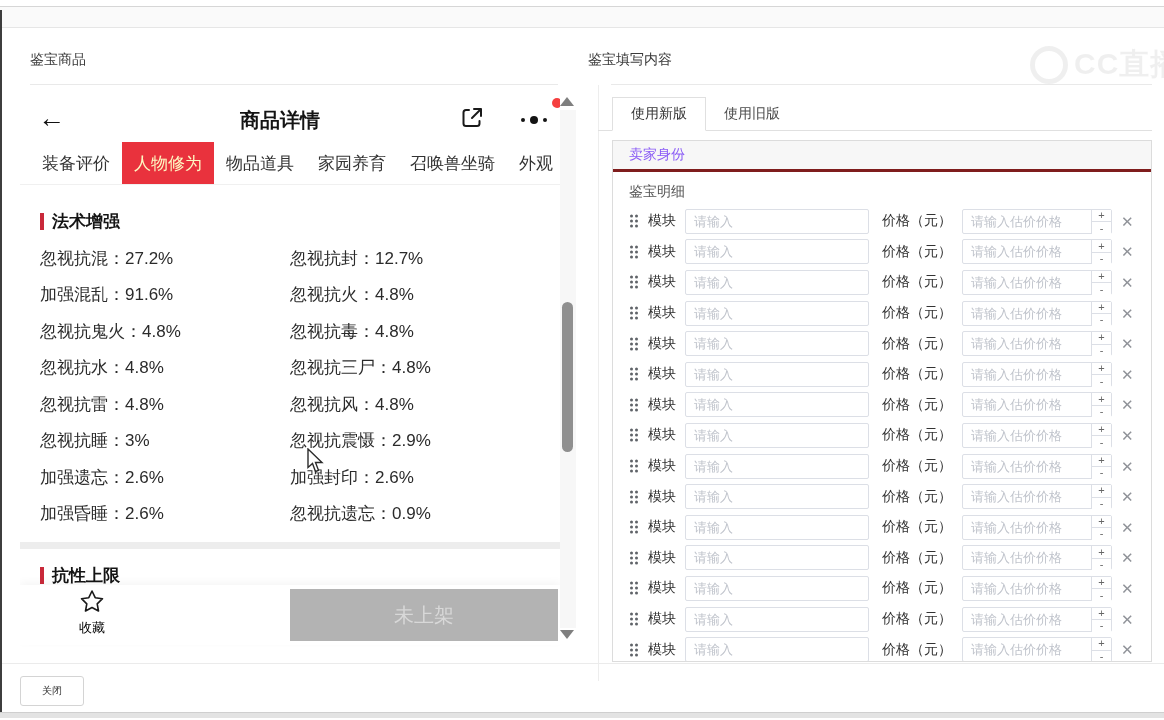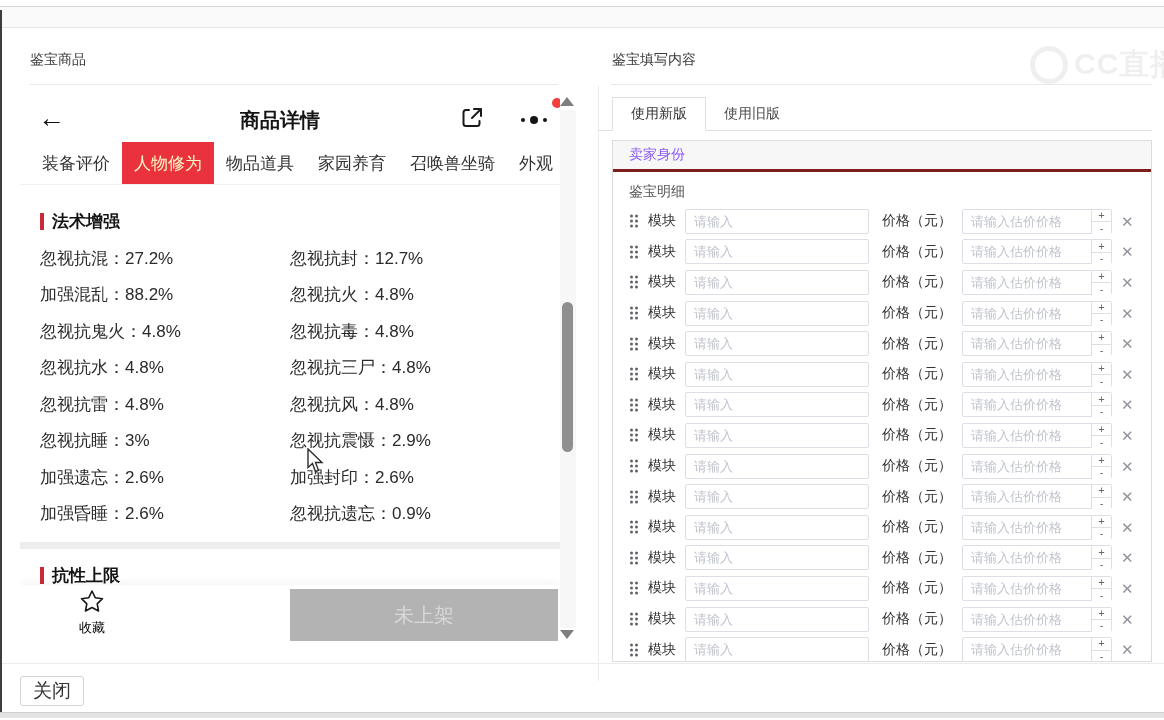--- a/index.html
+++ b/index.html
@@ -8,21 +8,21 @@
     font-family:"Liberation Sans","DejaVu Sans",sans-serif;overflow:hidden;color:#333;
   }
   
   .top-strip{position:absolute;left:0;right:0;top:6px;height:20px;background:#fafafa;
     border-top:1px solid #d6d6d6;border-bottom:1px solid #e6e6e6;}
   .left-edge{position:absolute;left:0;top:10px;width:2px;height:704px;background:#3d3d3d;}
   .bottom-strip{position:absolute;left:0;right:0;top:712px;height:5px;background:#e3e3e3;border-top:1px solid #cfcfcf;}
   .footer-divider{position:absolute;left:2px;right:0;top:663px;height:1px;background:#ebebeb;}
   .close-btn{position:absolute;left:20px;top:676px;width:64px;height:30px;background:#fff;
     border:1px solid #d4d4d4;border-radius:3px;display:flex;align-items:center;justify-content:center;
-    font-size:19px;color:#333;cursor:pointer;box-sizing:border-box;}
+    font-size:10px;color:#333;cursor:pointer;box-sizing:border-box;}
   
   .panel-label{position:absolute;top:51px;font-size:14px;color:#3a3a3a;}
   .label-divider{position:absolute;top:84px;height:1px;background:#e9e9e9;}
   .panel-divider-v{position:absolute;left:598px;top:85px;width:1px;height:596px;background:#ededed;}
 
   
   .product-card{position:absolute;left:20px;top:90px;width:540px;height:570px;background:#fff;overflow:hidden;}
   .pd-header{position:relative;height:60px;}
   .back-icon{position:absolute;left:18px;top:10px;font-size:27px;font-weight:bold;color:#111;line-height:36px;cursor:pointer;}
   .pd-title{position:absolute;left:120px;right:140px;top:17px;text-align:center;font-size:20px;font-weight:bold;color:#141414;}
@@ -123,21 +123,21 @@
     </div>
 
   <div class="pd-section-title" style="top:120px;">
     <span class="bar"></span>
     <span>法术增强</span>
   </div>
 
   <div class="stats-grid">
       <div class="stat">忽视抗混：27.2%</div>
       <div class="stat">忽视抗封：12.7%</div>
-      <div class="stat">加强混乱：88.2%</div>
+      <div class="stat">加强混乱：91.6%</div>
       <div class="stat">忽视抗火：4.8%</div>
       <div class="stat">忽视抗鬼火：4.8%</div>
       <div class="stat">忽视抗毒：4.8%</div>
       <div class="stat">忽视抗水：4.8%</div>
       <div class="stat">忽视抗三尸：4.8%</div>
       <div class="stat">忽视抗雷：4.8%</div>
       <div class="stat">忽视抗风：4.8%</div>
       <div class="stat">忽视抗睡：3%</div>
       <div class="stat">忽视抗震慑：2.9%</div>
       <div class="stat">加强遗忘：2.6%</div>
@@ -164,21 +164,21 @@
   </div>
 </div>
 
 <div class="scroll-track"></div>
 <div class="scroll-up"></div>
 <div class="scroll-thumb"></div>
 <div class="scroll-down"></div>
 
 <div class="panel-divider-v"></div>
 
-<div class="panel-label" style="left:612px;">鉴宝填写内容</div>
+<div class="panel-label" style="left:588px;">鉴宝填写内容</div>
 <div class="label-divider" style="left:611px;width:541px;"></div>
 
 <div class="watermark">
   <span class="wm-circle"></span>
   <span class="wm-text">CC直播</span>
 </div>
 
 <div class="form-tabs">
   <div class="form-tab active">使用新版</div>
   <div class="form-tab">使用旧版</div>

